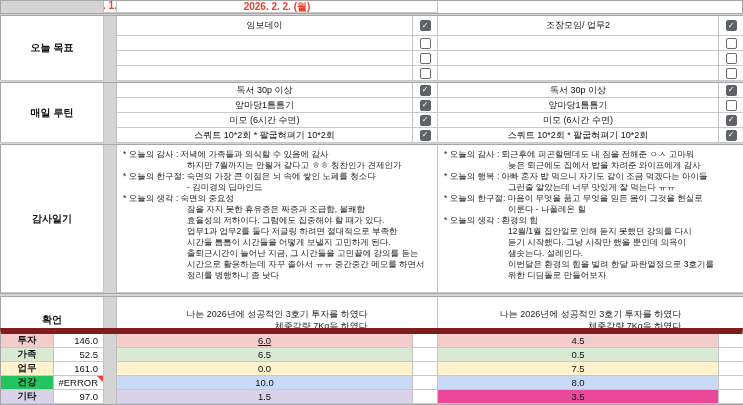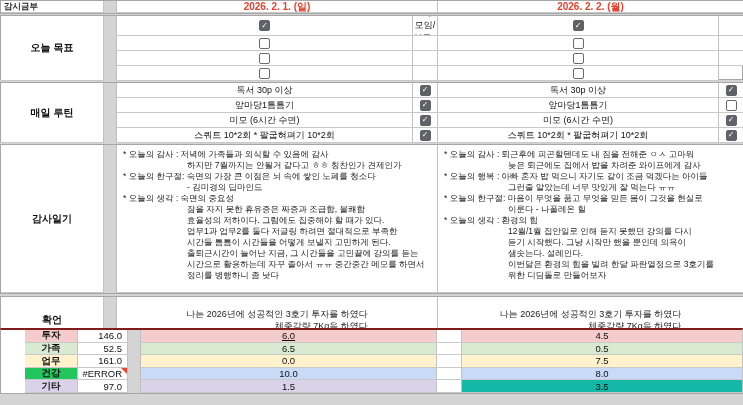--- a/index.html
+++ b/index.html
@@ -34,43 +34,43 @@
   .cb.checked::after{content:"✓";color:#fff;font-size:8px;line-height:8px;font-weight:bold;}
   
   #diary{top:144px;height:150px;grid-template-columns:103px 13px 321px 306px;}
   .diarycell{padding:4px 4px 2px 6px;font-size:8.5px;line-height:11px;color:#1a1a1a;}
   .dline{white-space:nowrap;}
   .dline.indent{padding-left:64px;}
   
   #affirm{top:296px;height:48px;grid-template-columns:103px 13px 321px 306px;}
   .affcell{display:flex;align-items:center;justify-content:center;text-align:right;font-size:9px;line-height:12px;white-space:pre-line;color:#1a1a1a;}
   
-  #scores{top:328px;height:66px;grid-template-columns:53px 50px 13px 296px 25px 281px 25px;grid-template-rows:repeat(5,1fr);border-top:2px solid #7f1d1d;padding-left:24px;}
+  #scores{top:328px;height:77px;grid-template-columns:53px 50px 13px 296px 25px 281px 25px;grid-template-rows:repeat(5,1fr);border-top:6px solid #7f1d1d;}
   .scorelabel{display:flex;align-items:center;justify-content:center;font-size:9.5px;font-weight:bold;color:#111;}
   .totalcell{display:flex;align-items:center;justify-content:flex-end;padding-right:5px;font-size:9.5px;color:#111;position:relative;background:#fff;}
   .totalcell.has-error::after{content:"";position:absolute;top:0;right:0;border-left:6px solid transparent;border-top:6px solid #e8432c;}
   .bandcell{display:flex;align-items:center;justify-content:center;font-size:9.5px;color:#111;}
   .whitecell{background:#fff;}
 </style>
 </head>
 <body>
 
 <div id="sheet">
 
   <div class="sec" id="header">
-    <div class="cell corner">감시금부</div>
     <div class="cell gutter"></div>
     <div class="cell datecell" style="color: rgb(232, 64, 45);">2026. 2. 1. (일)</div>
     <div class="cell datecell" style="color: rgb(232, 64, 45);">2026. 2. 2. (월)</div>
   </div>
 
   <div class="sec" id="goals">
     <div class="cell labelcell spanall col1">오늘 목표</div>
     <div class="cell gutter spanall col2"></div>
 
+      <div class="cell txtcell">임보데이</div>
       <div class="cell cbcell">
         <span class="cb checked"></span>
       </div>
       <div class="cell txtcell">조장모임/ 업무2</div>
       <div class="cell cbcell">
         <span class="cb checked"></span>
       </div>
 
       <div class="cell txtcell"></div>
       <div class="cell cbcell">
@@ -217,17 +217,17 @@
       <div class="cell bandcell" style="background-color: rgb(201, 218, 248);">10.0</div>
       <div class="cell whitecell"></div>
       <div class="cell bandcell" style="background-color: rgb(201, 218, 248);">8.0</div>
       <div class="cell whitecell"></div>
 
       <div class="cell scorelabel" style="background-color: rgb(217, 210, 233);">기타</div>
       <div class="cell totalcell">97.0</div>
       <div class="cell gutter"></div>
       <div class="cell bandcell" style="background-color: rgb(217, 210, 233);">1.5</div>
       <div class="cell whitecell"></div>
-      <div class="cell bandcell" style="background-color: #14b8a6;">3.5</div>
+      <div class="cell bandcell" style="background-color: #ec4899;">3.5</div>
       <div class="cell whitecell"></div>
     </div>
 
 </div>
 
 </body></html>

